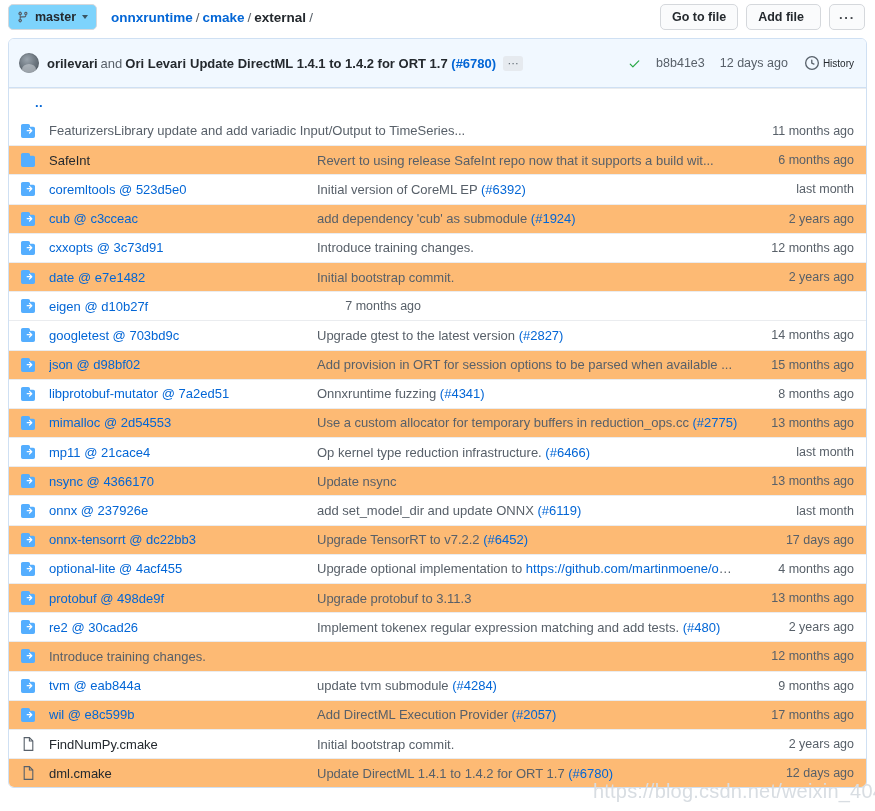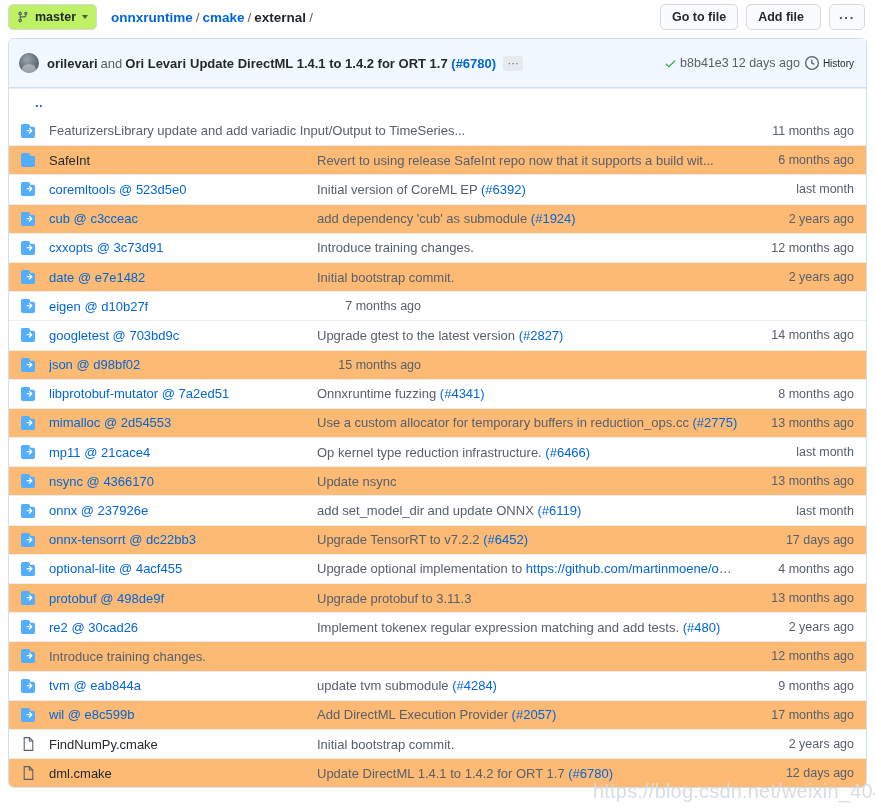--- a/index.html
+++ b/index.html
@@ -14,21 +14,21 @@
   
   .toolbar {
     display: flex; align-items: center;
     height: 34px; padding: 0 10px 0 8px;
     gap: 8px;
   }
   .branch-btn {
     display: inline-flex; align-items: center; gap: 6px;
     height: 26px; padding: 0 8px;
     border: 1px solid #d5d8dc; border-radius: 5px;
-    background: #bef264;
+    background: #7dd3fc;
     font-size: 12.5px; color: #24292e; font-weight: 600;
     cursor: pointer; white-space: nowrap; justify-content: space-between;
   }
   .branch-btn .caret { border-top: 4px solid #24292e; border-left: 3.5px solid transparent; border-right: 3.5px solid transparent; width: 0; height: 0; opacity: .75; }
   .branch-icon { display: inline-block; width: 12px; height: 14px; }
 
   .breadcrumb {
     font-size: 13.5px; color: #24292e;
     margin-left: 6px; white-space: nowrap;
   }
@@ -81,21 +81,21 @@
   .commit-msg .prlink { color: #0366d6; font-weight: 600; }
   .ellipsis-btn {
     margin-left: 7px;
     display: inline-flex; align-items: center; justify-content: center;
     height: 15px; min-width: 20px; padding: 0 4px;
     background: #e6eaef; border-radius: 3px;
     color: #55606a; font-size: 11px; line-height: 9px;
     cursor: pointer;
   }
   .commit-right {
-    margin-left: auto; display: flex; align-items: center; gap: 3px;
+    margin-left: auto; display: flex; align-items: center; gap: 15px;
     color: #586069; font-size: 12.5px; white-space: nowrap;
   }
   .check-icon { color: #28a745; font-size: 13px; line-height: 1; }
   .commit-sha { color: #586069; font-size: 12.5px; }
   .history-link {
     display: inline-flex; align-items: center; gap: 4px;
     color: #24292e; font-weight: 400; font-size: 10px;
     cursor: pointer; margin-left: 2px;
   }
 
@@ -284,20 +284,21 @@
         <span class="cell-age">14 months ago</span>
       </div>
       <div class="row alt">
         <span class="cell-icon">
   <svg class="ic" width="16" height="16" viewBox="0 0 16 16" fill="#54aeff" aria-hidden="true">
     <path d="M1.75 1h5.5c.966 0 1.75.784 1.75 1.75v1h3.25c.966 0 1.75.784 1.75 1.75v7.75A1.75 1.75 0 0 1 12.25 15H1.75A1.75 1.75 0 0 1 0 13.25V2.75C0 1.784.784 1 1.75 1Z"></path>
     <path d="M6.2 7.1h3.1L8.05 5.85a.6.6 0 0 1 .85-.85l2.3 2.3a.6.6 0 0 1 0 .85l-2.3 2.3a.6.6 0 0 1-.85-.85L9.3 8.3H6.2a.6.6 0 0 1 0-1.2Z" fill="#ffffff"></path>
   </svg>
 </span>
         <span class="cell-name"><span class="name-link">json @ d98bf02</span></span>
+        <span class="cell-msg"><span>Add provision in ORT for session options to be parsed when available ...</span></span>
         <span class="cell-age">15 months ago</span>
       </div>
       <div class="row">
         <span class="cell-icon">
   <svg class="ic" width="16" height="16" viewBox="0 0 16 16" fill="#54aeff" aria-hidden="true">
     <path d="M1.75 1h5.5c.966 0 1.75.784 1.75 1.75v1h3.25c.966 0 1.75.784 1.75 1.75v7.75A1.75 1.75 0 0 1 12.25 15H1.75A1.75 1.75 0 0 1 0 13.25V2.75C0 1.784.784 1 1.75 1Z"></path>
     <path d="M6.2 7.1h3.1L8.05 5.85a.6.6 0 0 1 .85-.85l2.3 2.3a.6.6 0 0 1 0 .85l-2.3 2.3a.6.6 0 0 1-.85-.85L9.3 8.3H6.2a.6.6 0 0 1 0-1.2Z" fill="#ffffff"></path>
   </svg>
 </span>
         <span class="cell-name"><span class="name-link">libprotobuf-mutator @ 7a2ed51</span></span>

